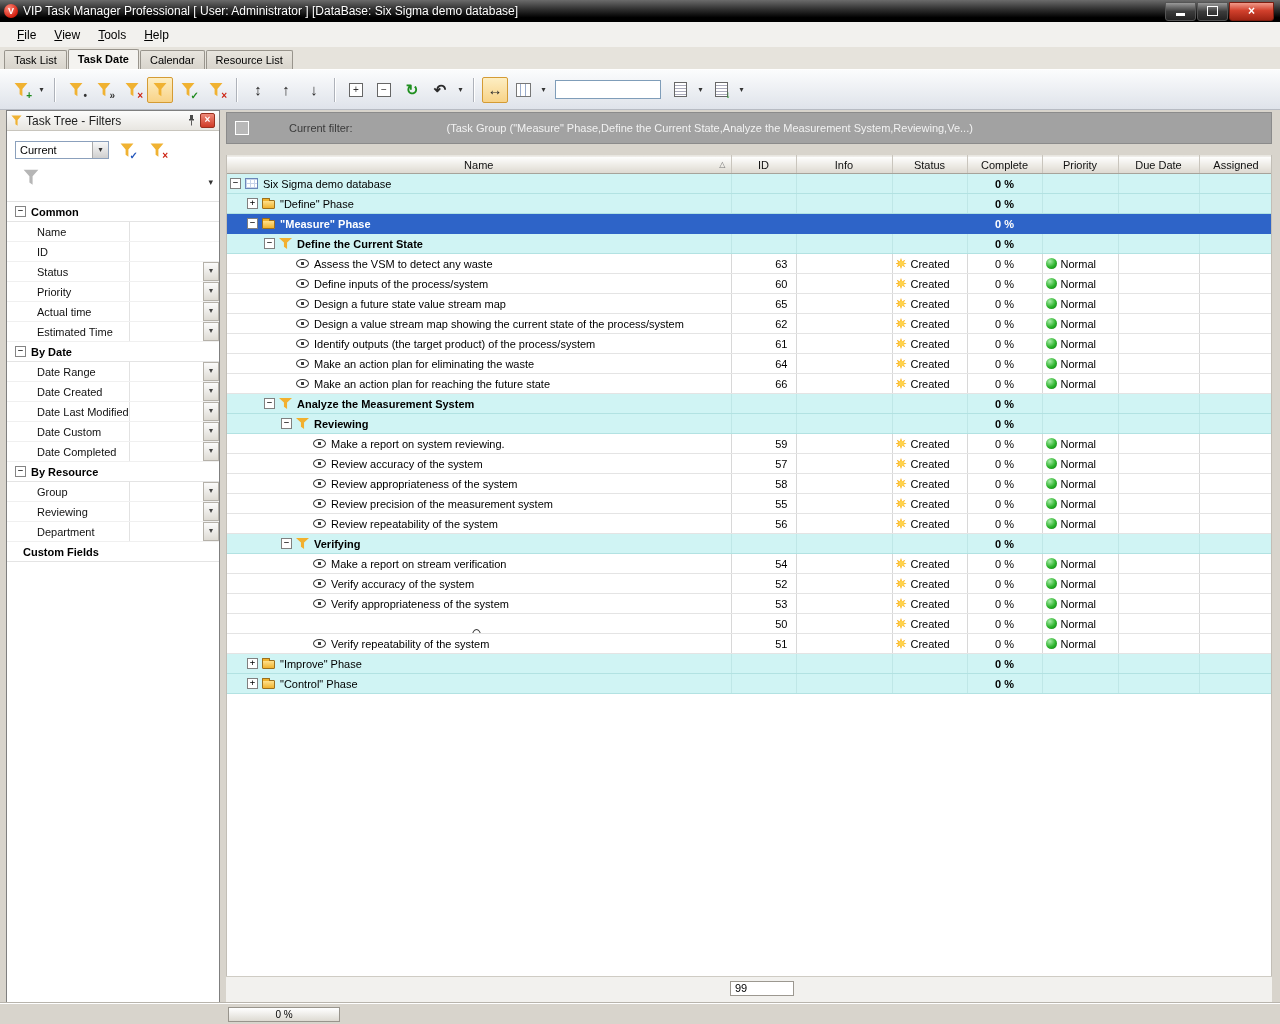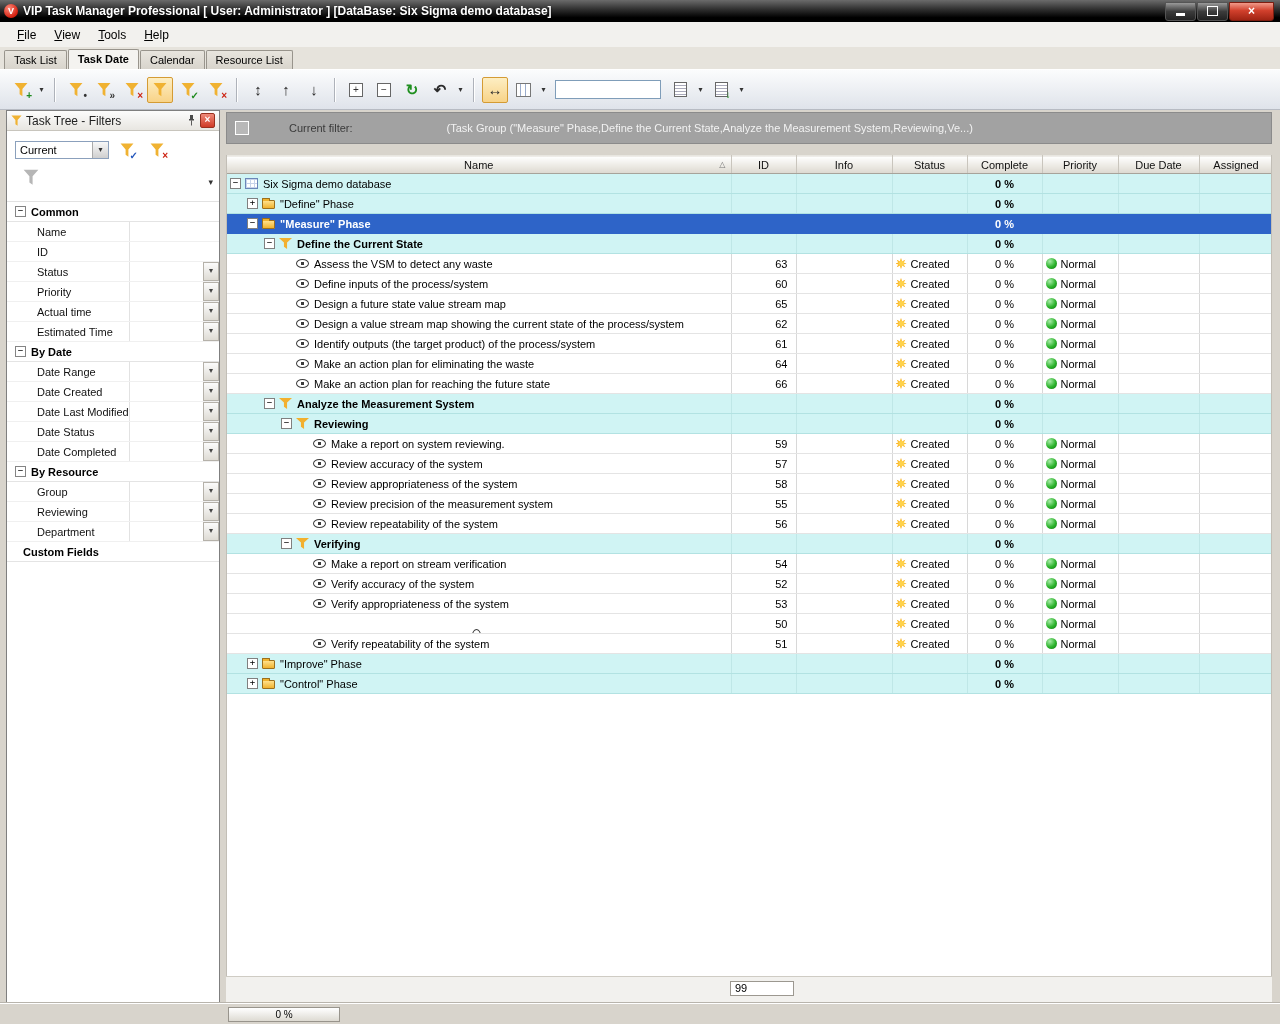--- a/index.html
+++ b/index.html
@@ -5,21 +5,21 @@
   html,body{margin:0;padding:0;width:1280px;height:1024px;overflow:hidden;background:#d8d4cc;
     font-family:"Liberation Sans","DejaVu Sans",sans-serif;font-size:11px;color:#000;}
   .window{position:relative;width:1280px;height:1024px;background:#d8d4cc;overflow:hidden;}
 
   
   .titlebar{position:absolute;left:0;top:0;width:100%;height:22px;
     background:linear-gradient(#6b6b6b,#2c2c2c 45%,#000 80%);display:flex;align-items:center;color:#fff;}
   .app-icon{width:14px;height:14px;margin:0 5px 0 4px;border-radius:50%;
     background:radial-gradient(circle at 35% 30%,#ff8a7a,#d42010 70%);color:#fff;font-size:9px;font-weight:bold;
     text-align:center;line-height:14px;flex:0 0 14px;}
-  .title-text{font-size:12px;font-weight:bold;text-shadow:0 1px 2px #000;}
+  .title-text{font-size:12px;font-weight:normal;text-shadow:0 1px 2px #000;}
   .win-controls{margin-left:auto;display:flex;gap:1px;padding-right:6px;}
   .wbtn{width:29px;height:17px;display:flex;align-items:center;justify-content:center;border-radius:0 0 3px 3px;
     border:1px solid #555;background:linear-gradient(#9a9a9a,#3c3c3c 50%,#222);}
   .wbtn.close{background:linear-gradient(#f09a8a,#d1402c 45%,#a02414);border-color:#7e1d10;width:43px;}
   .glyph-min{width:9px;height:3px;background:#fff;margin-top:6px;}
   .glyph-max{width:9px;height:8px;border:1px solid #fff;}
   .glyph-close{color:#fff;font-size:12px;font-weight:bold;line-height:14px;}
 
   
   .menubar{position:absolute;left:0;top:22px;right:0;height:25px;background:#f2f1ee;
@@ -326,21 +326,21 @@
           <span class="flabel">Date Created</span>
           <span class="fvalue"></span>
           <span class="fdrop">▾</span>
         </div>
         <div class="fitem">
           <span class="flabel">Date Last Modified</span>
           <span class="fvalue"></span>
           <span class="fdrop">▾</span>
         </div>
         <div class="fitem">
-          <span class="flabel">Date Status</span>
+          <span class="flabel">Date Custom</span>
           <span class="fvalue"></span>
           <span class="fdrop">▾</span>
         </div>
         <div class="fitem">
           <span class="flabel">Date Completed</span>
           <span class="fvalue"></span>
           <span class="fdrop">▾</span>
         </div>
         <div class="fsection">
           <span class="fexp">−</span>

